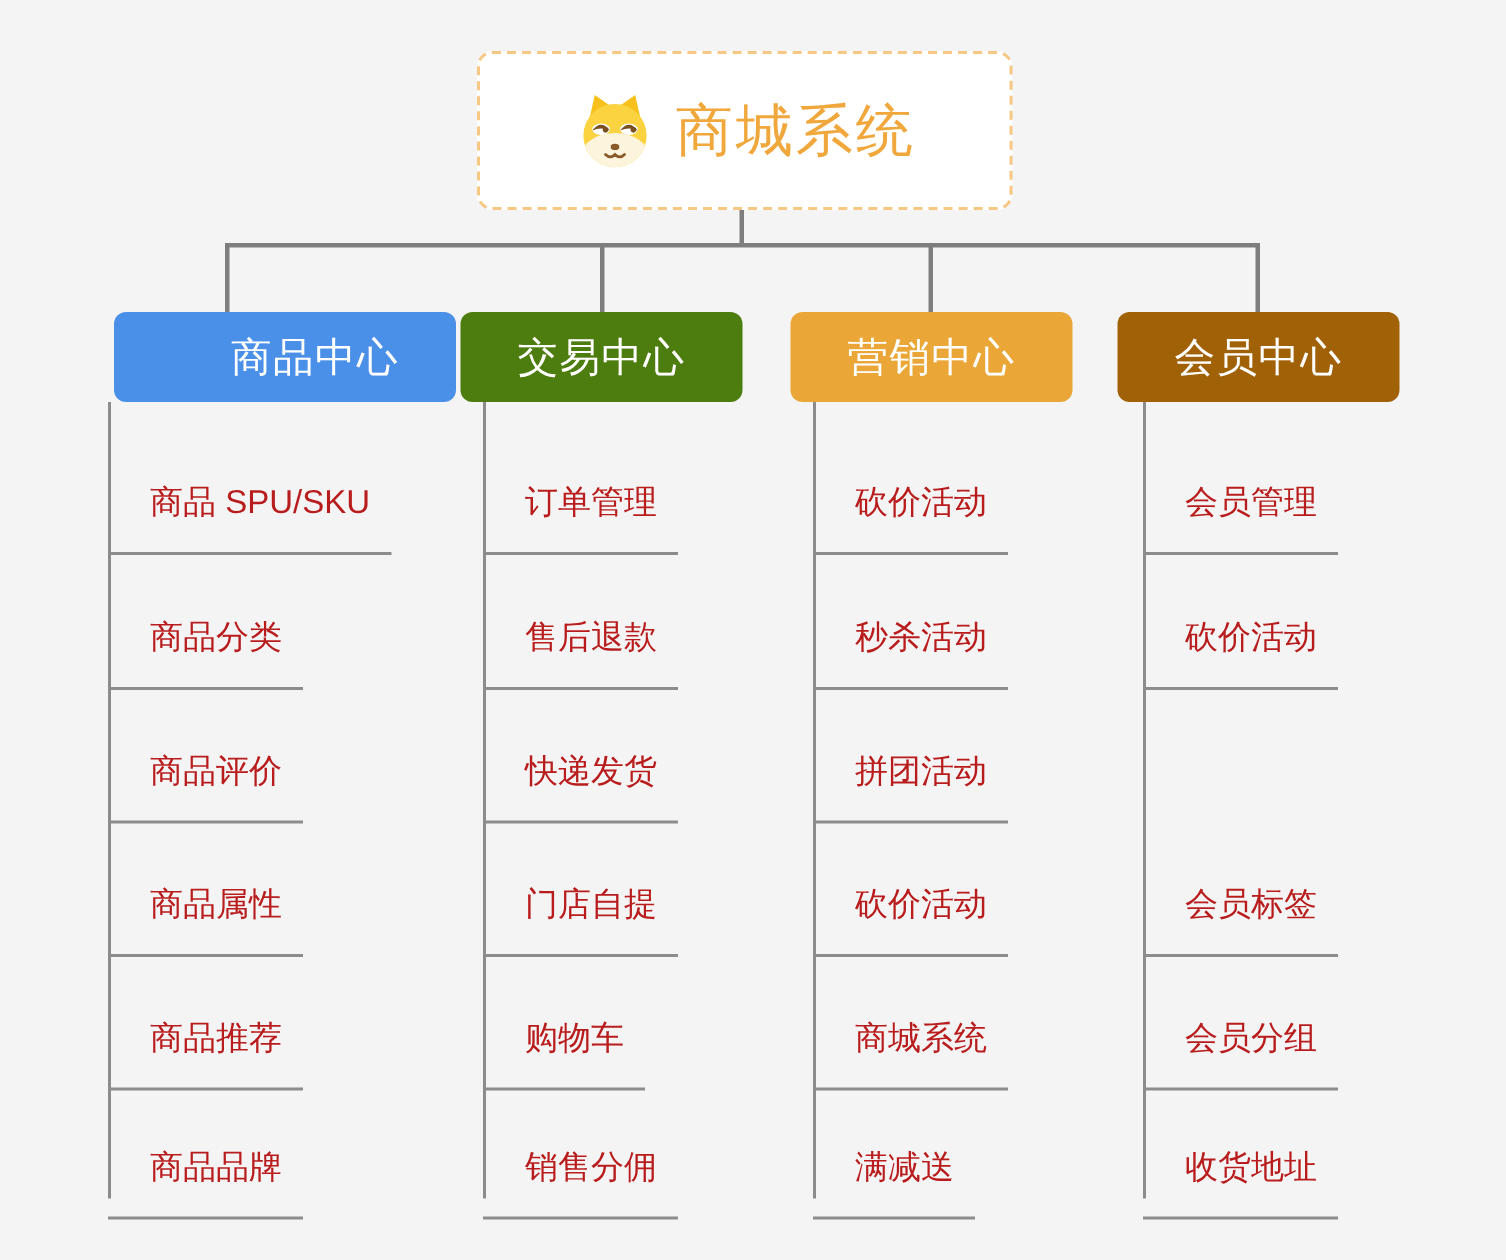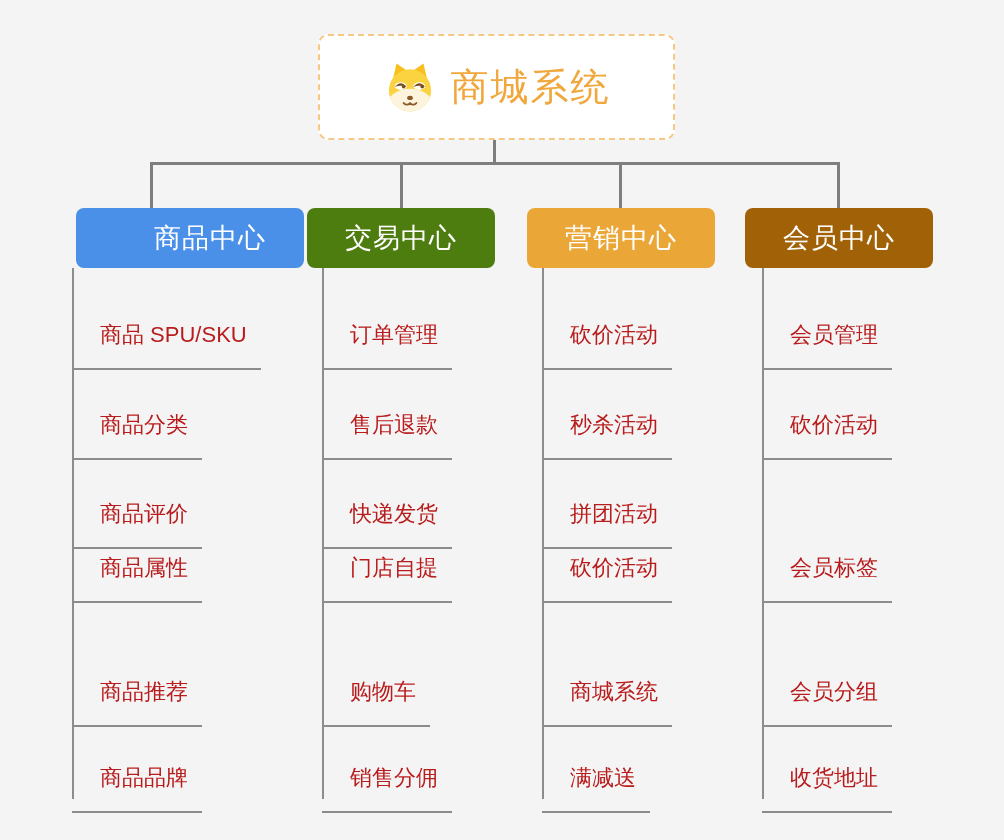--- a/index.html
+++ b/index.html
@@ -36,21 +36,21 @@
   
   .leaf{
     position:absolute;
     padding:0 14px 19px 28px;
     line-height:28px;font-size:22px;color:#b91c1c;
     border-bottom:2px solid #8c8c8c;
     white-space:nowrap;
   }
   .c1{left:72px;} .c2{left:322px;} .c3{left:542px;} .c4{left:762px;}
   .r1{top:321px;} .r2{top:411px;} .r3{top:500px;}
-  .r4{top:554px;} .r5{top:678px;} .r6{top:764px;}
+  .r4{top:589px;} .r5{top:678px;} .r6{top:764px;}
 </style>
 </head>
 <body>
 
 <div class="canvas">
 
   <div class="line" style="left:493px;top:140px;width:3px;height:24px;"></div>
   <div class="line" style="left:151px;top:162px;width:688px;height:3px;"></div>
   <div class="line" style="left:150px;top:162px;width:3px;height:46px;"></div>
   <div class="line" style="left:400px;top:162px;width:3px;height:46px;"></div>

